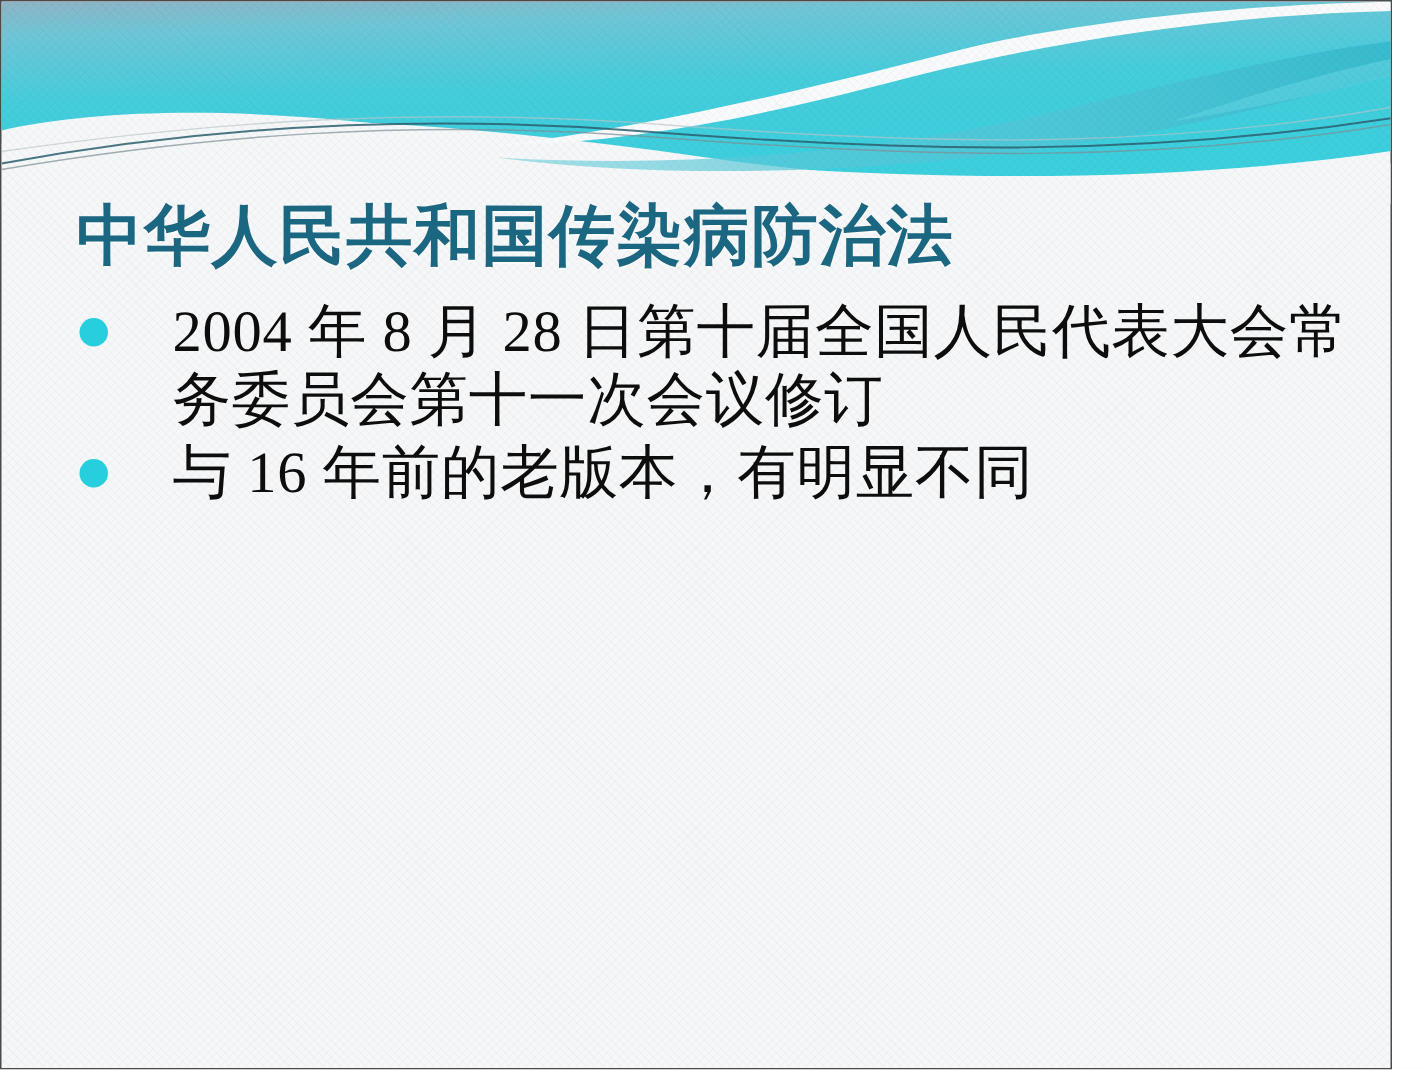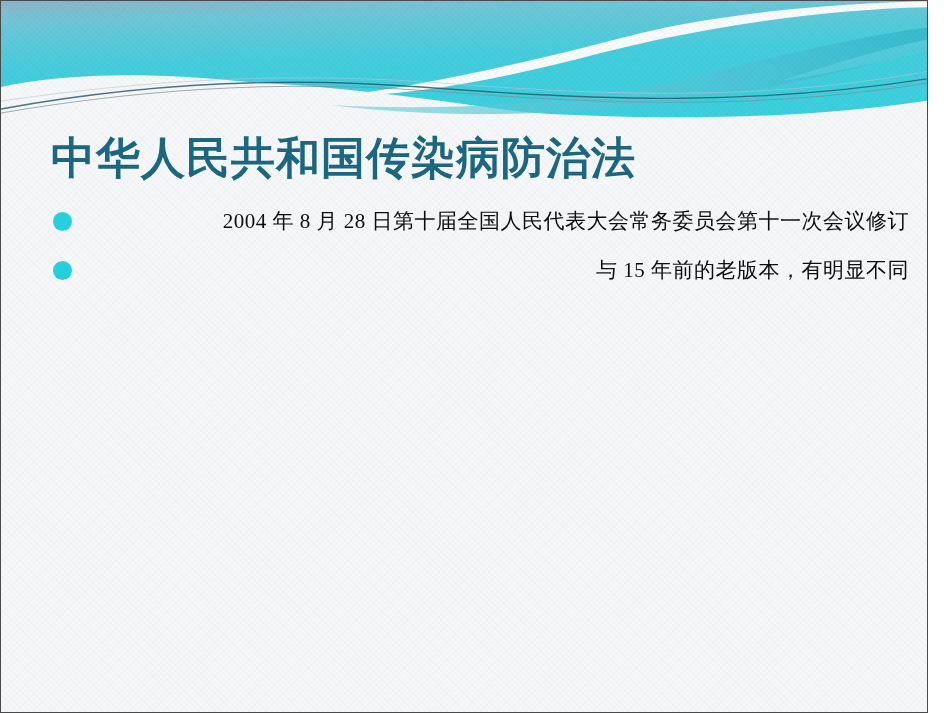--- a/index.html
+++ b/index.html
@@ -79,25 +79,25 @@
   .dot {
     width: 19px;
     height: 19px;
     border-radius: 50%;
     background: #27cede;
     display: block;
   }
   .bullet-text {
     flex: 1 1 auto;
     font-family: "Liberation Serif", "DejaVu Serif", serif;
-    font-size: 21px;
+    font-size: 39px;
     line-height: 45px;
     color: #0d0d0d;
     letter-spacing: 0.5px;
-    text-align: right;
+    text-align: left;
   }
 </style>
 </head>
 <body>
 
 <div class="slide">
 
   <div class="banner">
     <svg viewBox="0 0 950 135" preserveAspectRatio="none">
       <defs>
@@ -144,19 +144,19 @@
         <span class="dot"></span>
       </span>
       <span class="bullet-text">2004 年 8 月 28 日第十届全国人民代表大会常务委员会第十一次会议修订</span>
     </div>
 
 
     <div class="bullet-row">
       <span class="bullet-marker">
         <span class="dot"></span>
       </span>
-      <span class="bullet-text">与 15 年前的老版本，有明显不同</span>
+      <span class="bullet-text">与 16 年前的老版本，有明显不同</span>
     </div>
 
   </div>
 
   <div class="texture"></div>
 </div>
 
 </body></html>

